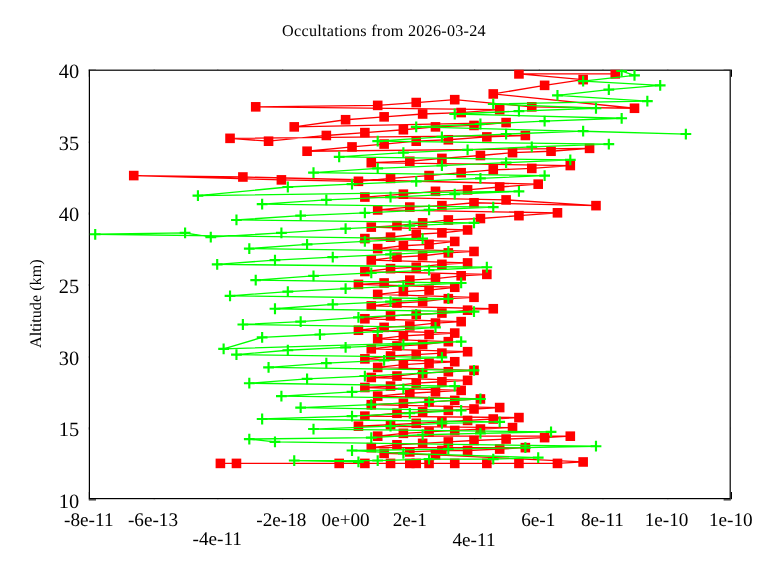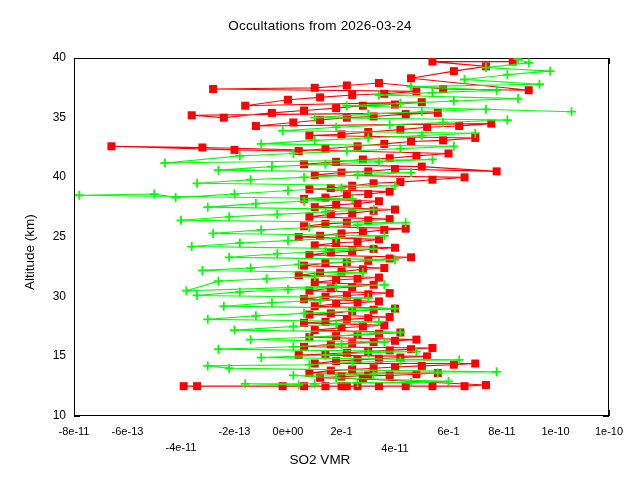--- a/index.html
+++ b/index.html
@@ -1,62 +1,61 @@
 <!DOCTYPE html>
 <html><head>
 <meta charset="utf-8">
 <style>
   html,body{margin:0;padding:0;background:#ffffff;}
   body{width:640px;height:480px;overflow:hidden;
        font-family:"Liberation Sans","DejaVu Sans",sans-serif;color:#000;}
-  #root{position:relative;width:640px;height:480px;}
+  #root{position:relative;width:640px;height:480px;font-family:Liberation Serif, serif;}
 
   #title{position:absolute;left:0;top:18px;width:640px;text-align:center;
          font-size:13.5px;letter-spacing:.2px;}
 
   #plotframe{position:absolute;left:74px;top:58px;width:535px;height:358px;
              border:1.6px solid #000;box-sizing:border-box;background:#fff;}
 
   #canvaswrap{position:absolute;left:74px;top:58px;width:535px;height:358px;
               overflow:hidden;}
   #plotsvg{display:block;}
 
   .tick{position:absolute;background:#000;}
-  .xtlabel{position:absolute;font-size:11px;text-align:center;white-space:nowrap;}
-  .ytlabel{position:absolute;font-size:12px;text-align:right;white-space:nowrap;}
+  .xtlabel{position:absolute;font-size:16px;text-align:center;white-space:nowrap;}
+  .ytlabel{position:absolute;font-size:17px;text-align:right;white-space:nowrap;}
 
   #xaxislabel{position:absolute;left:0;top:452px;width:640px;text-align:center;
               font-size:13.5px;}
   #yaxislabel{position:absolute;font-size:13.5px;white-space:nowrap;
               transform:rotate(-90deg);transform-origin:0 0;
               left:22px;top:290px;}
 </style>
 </head>
 <body>
 
 <div id="root">
 
   <div id="title">Occultations from 2026-03-24</div>
 
   <div id="yaxislabel">Altitude (km)</div>
-  <div id="xaxislabel">SO2 VMR</div>
 
   <div id="ticklayer">
       <div class="tick" style="left: 74px; top: 410px; width: 1.4px; height: 6px;"></div>
       <div class="tick" style="left: 74px; top: 58px; width: 1.4px; height: 6px;"></div>
       <div class="xtlabel" style="left: 40px; top: 425px; width: 68px;">-8e-11</div>
       <div class="tick" style="left: 127.5px; top: 410px; width: 1.4px; height: 6px;"></div>
       <div class="tick" style="left: 127.5px; top: 58px; width: 1.4px; height: 6px;"></div>
       <div class="xtlabel" style="left: 93.5px; top: 425px; width: 68px;">-6e-13</div>
       <div class="tick" style="left: 181px; top: 410px; width: 1.4px; height: 6px;"></div>
       <div class="tick" style="left: 181px; top: 58px; width: 1.4px; height: 6px;"></div>
       <div class="xtlabel" style="left: 147px; top: 425px; width: 68px; margin-top: 16px;">-4e-11</div>
       <div class="tick" style="left: 234.5px; top: 410px; width: 1.4px; height: 6px;"></div>
       <div class="tick" style="left: 234.5px; top: 58px; width: 1.4px; height: 6px;"></div>
-      <div class="xtlabel" style="left: 200.5px; top: 425px; width: 68px;">-2e-13</div>
+      <div class="xtlabel" style="left: 200.5px; top: 425px; width: 68px;">-2e-18</div>
       <div class="tick" style="left: 288px; top: 410px; width: 1.4px; height: 6px;"></div>
       <div class="tick" style="left: 288px; top: 58px; width: 1.4px; height: 6px;"></div>
       <div class="xtlabel" style="left: 254px; top: 425px; width: 68px;">0e+00</div>
       <div class="tick" style="left: 341.5px; top: 410px; width: 1.4px; height: 6px;"></div>
       <div class="tick" style="left: 341.5px; top: 58px; width: 1.4px; height: 6px;"></div>
       <div class="xtlabel" style="left: 307.5px; top: 425px; width: 68px;">2e-1</div>
       <div class="tick" style="left: 395px; top: 410px; width: 1.4px; height: 6px;"></div>
       <div class="tick" style="left: 395px; top: 58px; width: 1.4px; height: 6px;"></div>
       <div class="xtlabel" style="left: 361px; top: 442px; width: 68px;">4e-11</div>
       <div class="tick" style="left: 448.5px; top: 410px; width: 1.4px; height: 6px;"></div>

